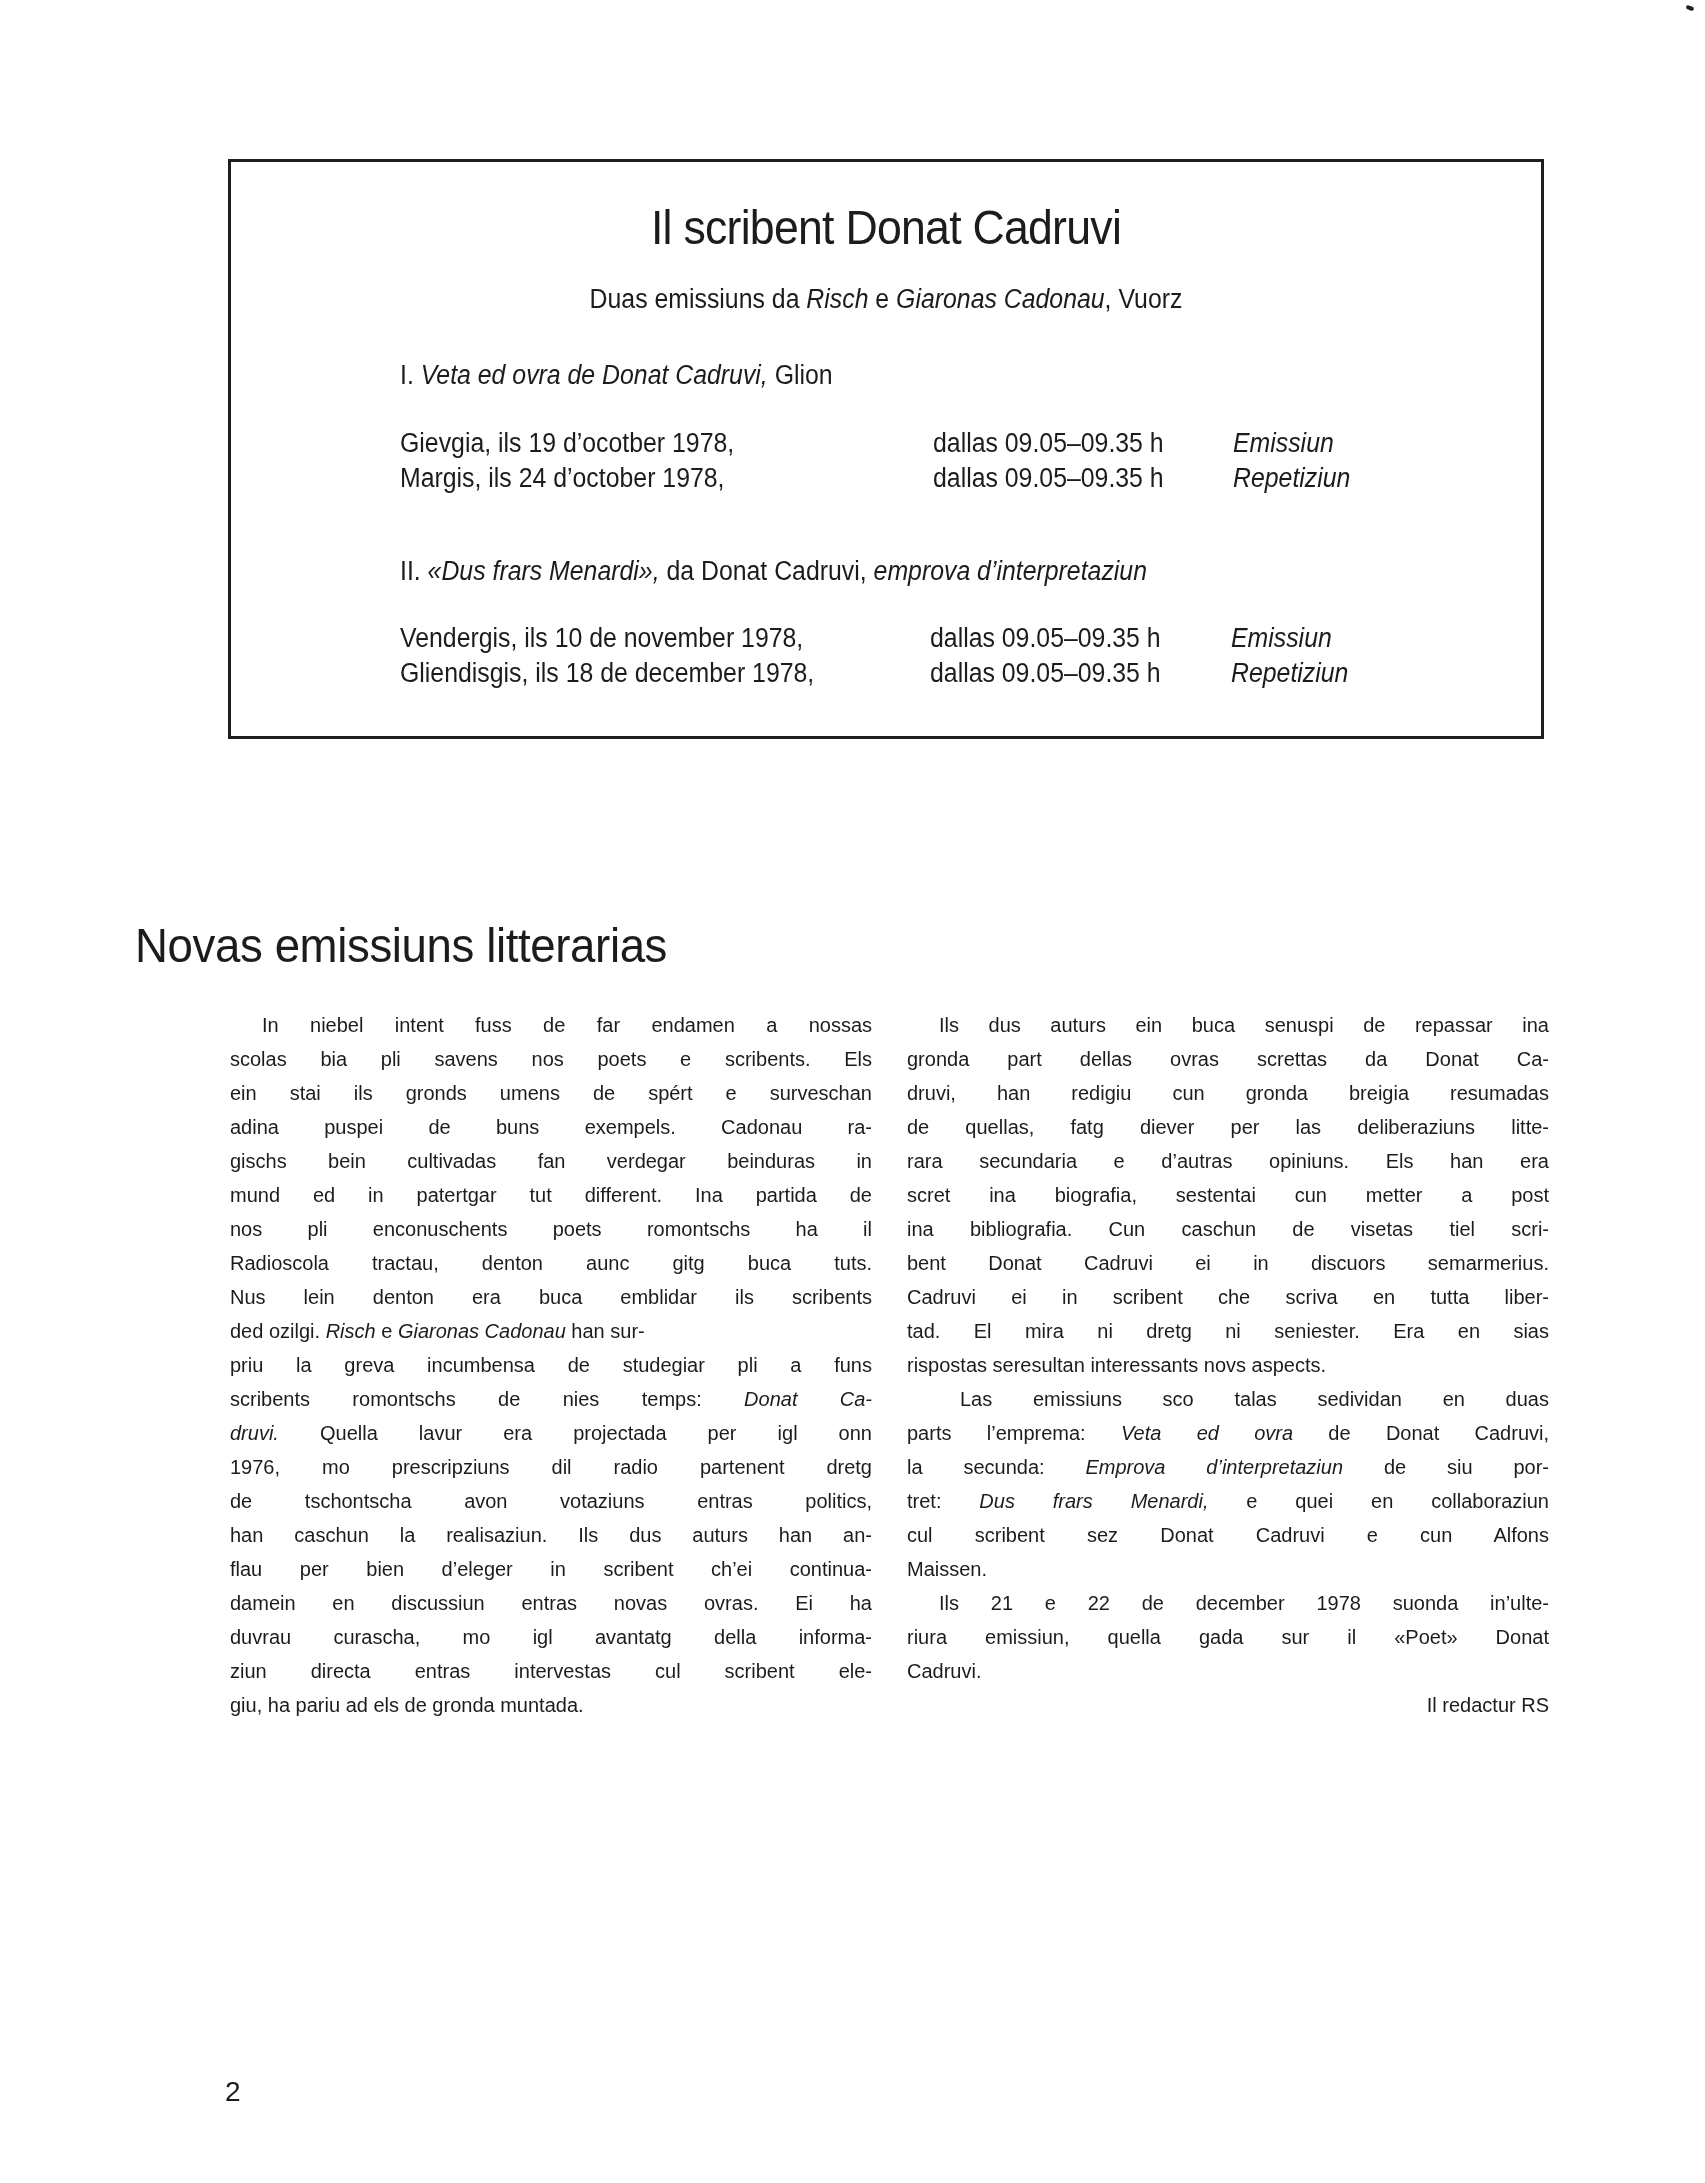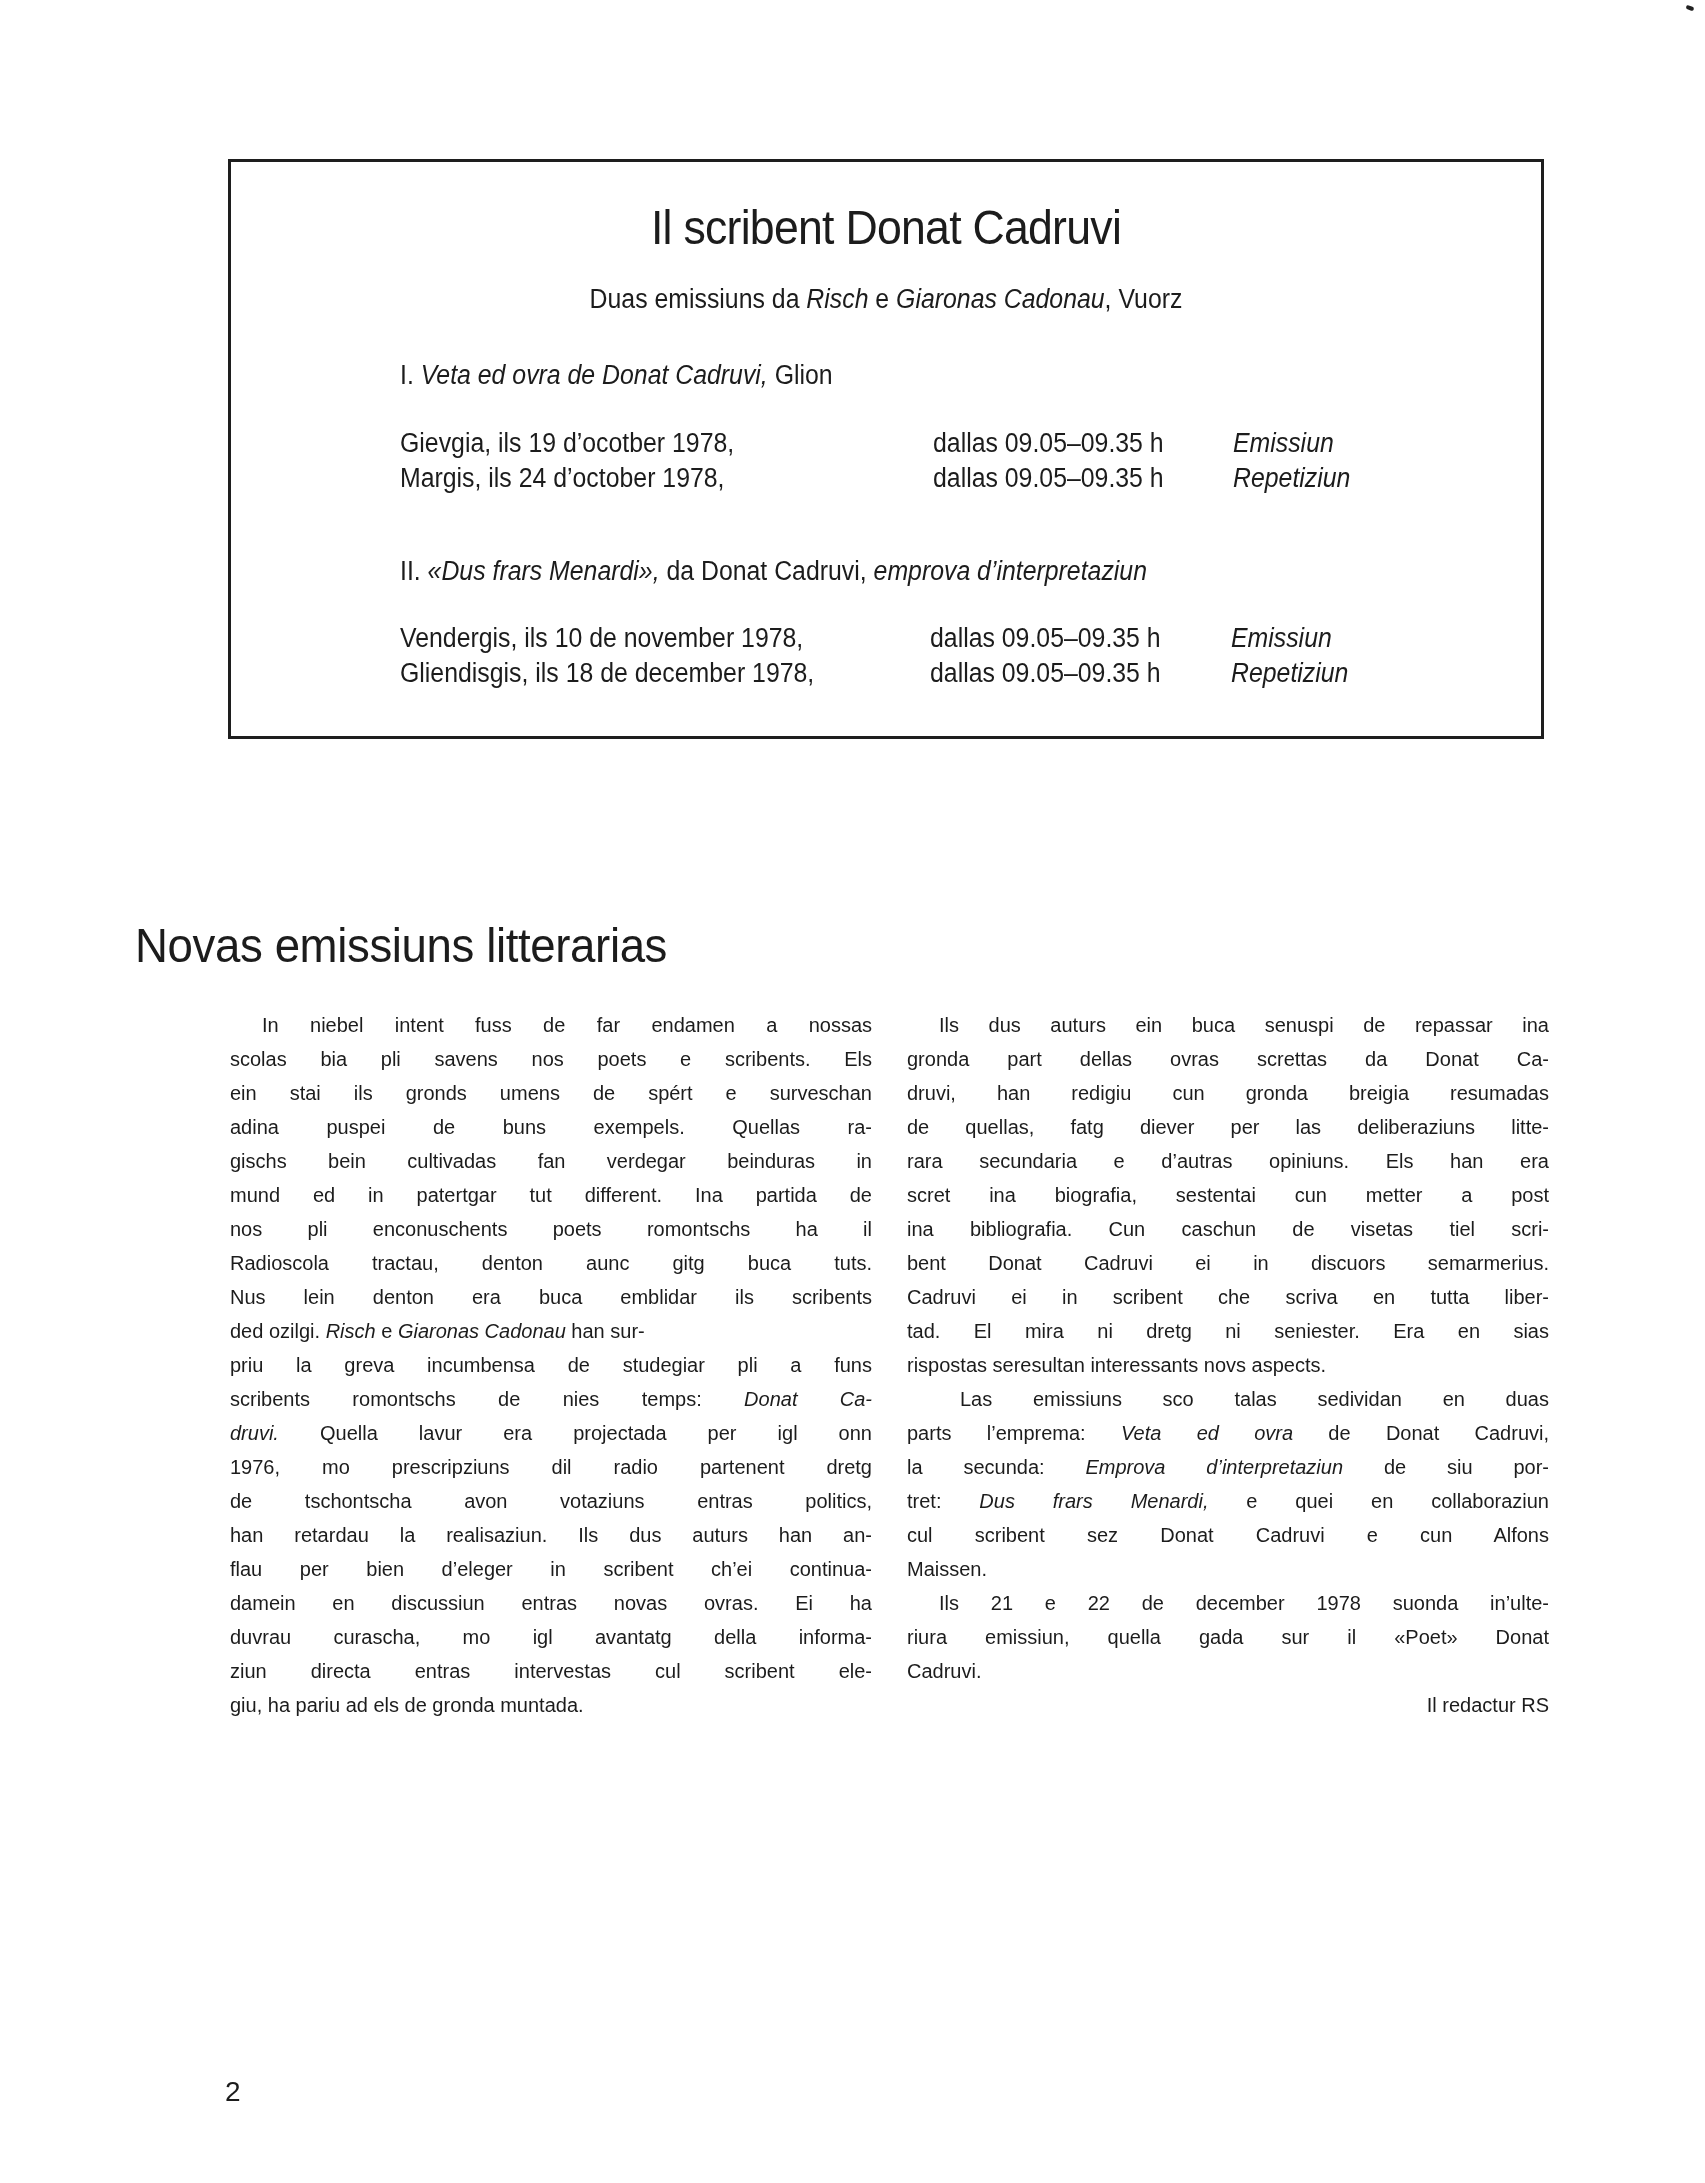--- a/index.html
+++ b/index.html
@@ -97,33 +97,33 @@
     <span class="col-kind">Repetiziun</span>
   </div>
 </div>
 
 <div class="main-heading"><span>Novas emissiuns litterarias</span></div>
 
 <div class="col col-left" id="col-left">
     <span class="line ind">In niebel intent fuss de far endamen a nossas</span>
     <span class="line">scolas bia pli savens nos poets e scribents. Els</span>
     <span class="line">ein stai ils gronds umens de spért e surveschan</span>
-    <span class="line">adina puspei de buns exempels. Quellas ra-</span>
+    <span class="line">adina puspei de buns exempels. Cadonau ra-</span>
     <span class="line">gischs bein cultivadas fan verdegar beinduras in</span>
     <span class="line">mund ed in patertgar tut different. Ina partida de</span>
     <span class="line">nos pli enconuschents poets romontschs ha il</span>
     <span class="line">Radioscola tractau, denton aunc gitg buca tuts.</span>
     <span class="line">Nus lein denton era buca emblidar ils scribents</span>
     <span class="line" style="letter-spacing: 0px; text-align-last: left;"><span>ded ozilgi. </span><em>Risch</em><span> e </span><em>Giaronas Cadonau</em><span> han sur-</span></span>
     <span class="line">priu la greva incumbensa de studegiar pli a funs</span>
     <span class="line"><span>scribents romontschs de nies temps: </span><em>Donat Ca-</em></span>
     <span class="line"><em>druvi.</em><span> Quella lavur era projectada per igl onn</span></span>
     <span class="line">1976, mo prescripziuns dil radio partenent dretg</span>
     <span class="line">de tschontscha avon votaziuns entras politics,</span>
-    <span class="line">han retardau la realisaziun. Ils dus auturs han an-</span>
+    <span class="line">han caschun la realisaziun. Ils dus auturs han an-</span>
     <span class="line">flau per bien d’eleger in scribent ch’ei continua-</span>
     <span class="line">damein en discussiun entras novas ovras. Ei ha</span>
     <span class="line">duvrau curascha, mo igl avantatg della informa-</span>
     <span class="line">ziun directa entras intervestas cul scribent ele-</span>
     <span class="line last">giu, ha pariu ad els de gronda muntada.</span>
   </div>
 <div class="col col-right" id="col-right">
     <span class="line ind">Ils dus auturs ein buca senuspi de repassar ina</span>
     <span class="line">gronda part dellas ovras screttas da Donat Ca-</span>
     <span class="line">druvi, han redigiu cun gronda breigia resumadas</span>

